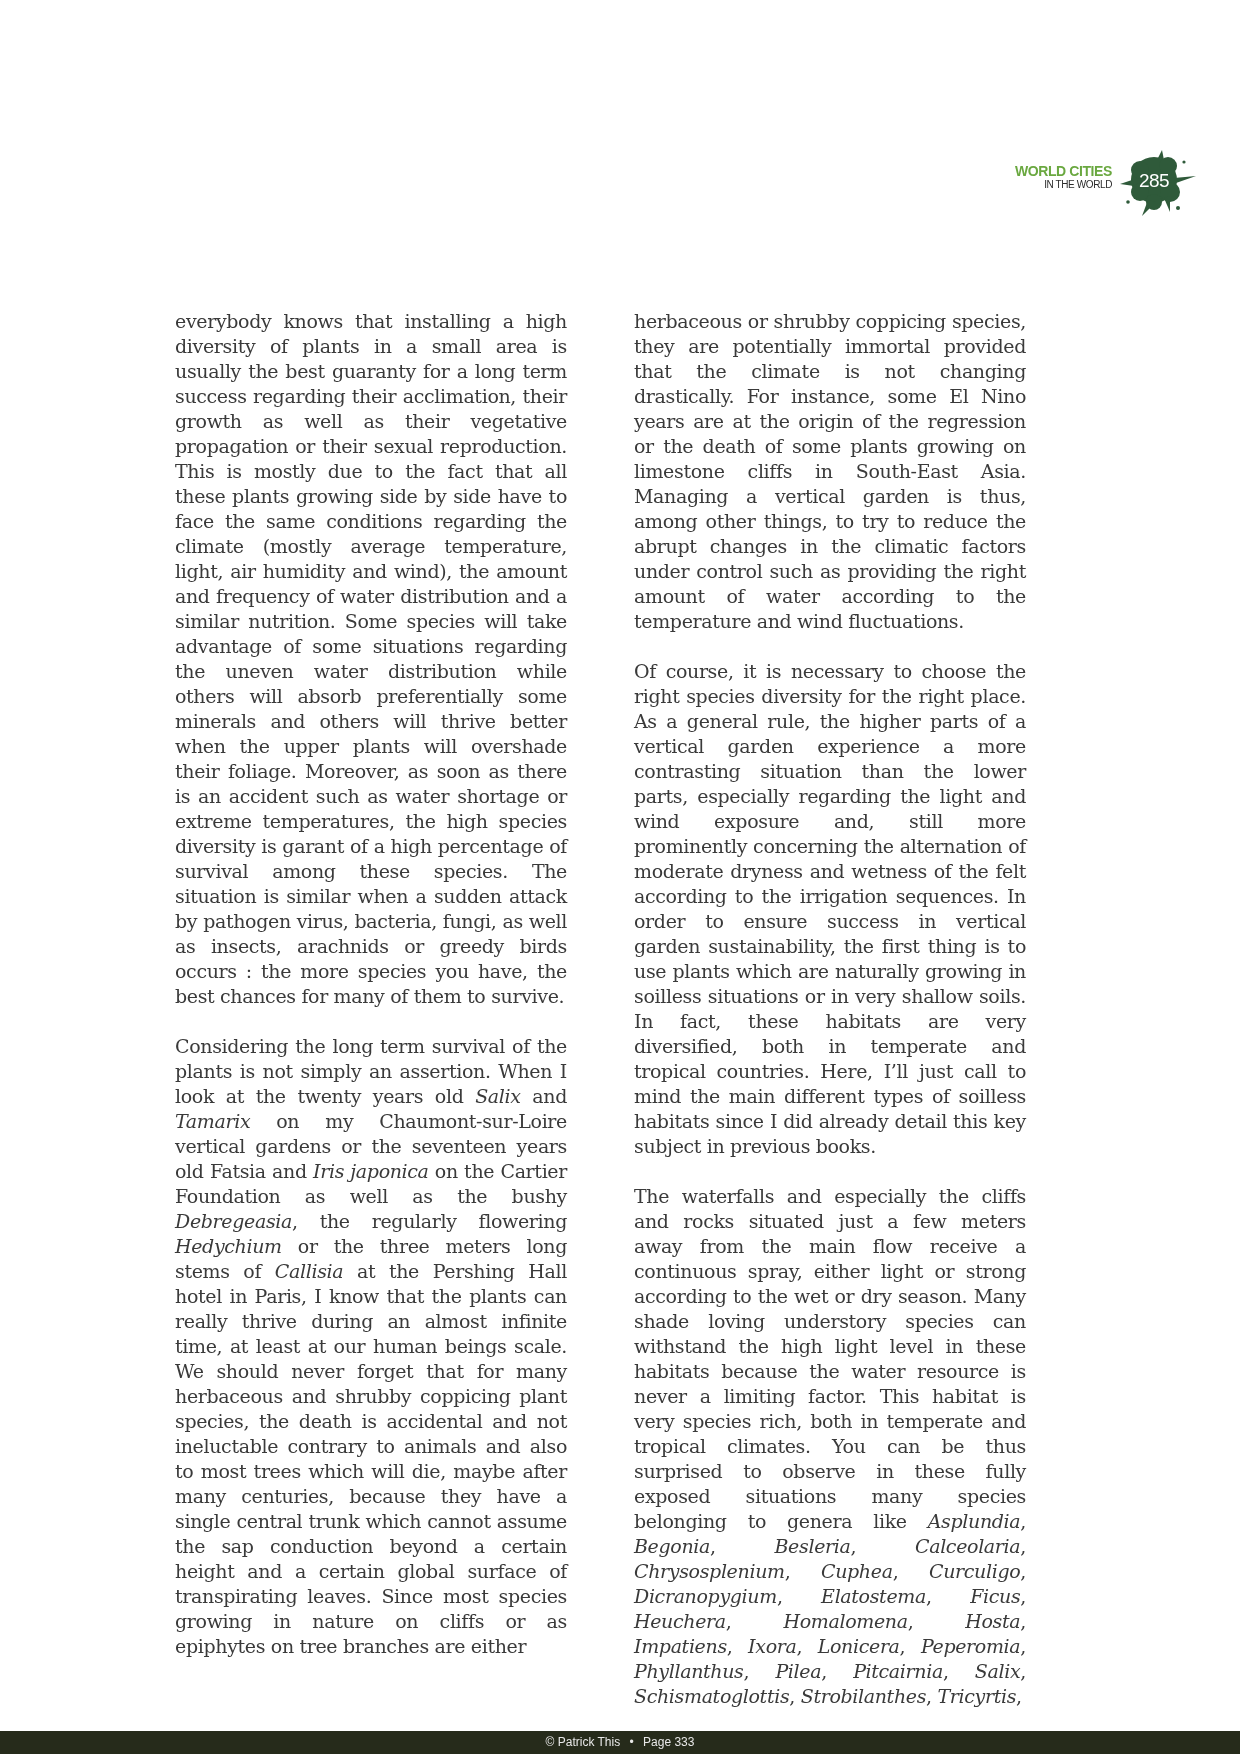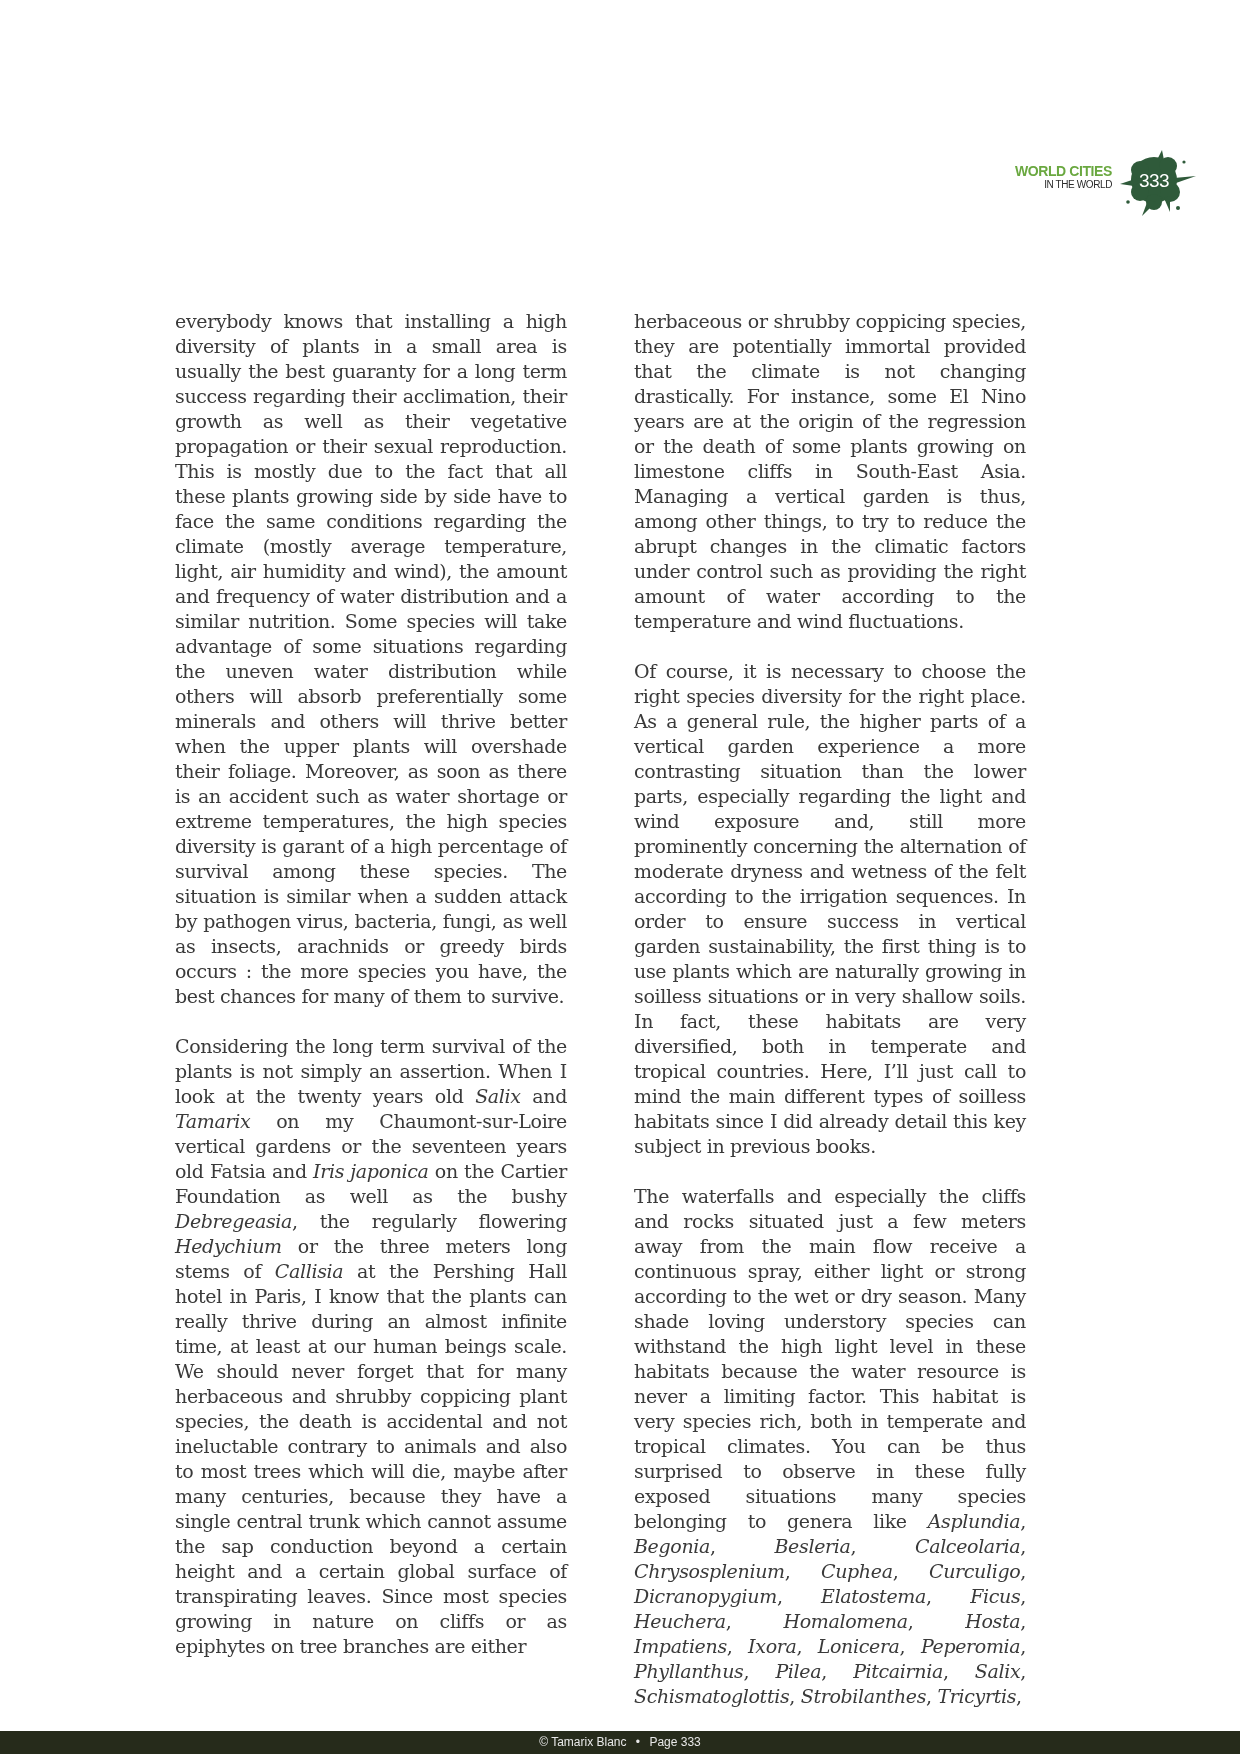--- a/index.html
+++ b/index.html
@@ -70,30 +70,30 @@
       <path d="M56 28 L78 26 L58 33 Z"></path>
       <path d="M30 50 L24 66 L38 52 Z"></path>
       <path d="M46 48 L52 62 L52 46 Z"></path>
       <path d="M14 30 L2 34 L16 36 Z"></path>
       <path d="M40 8 L44 0 L46 10 Z"></path>
       <circle cx="60" cy="58" r="2"></circle>
       <circle cx="10" cy="52" r="1.8"></circle>
       <circle cx="66" cy="12" r="1.6"></circle>
     </g>
   </svg>
-  <span class="page-number">333</span>
+  <span class="page-number">285</span>
 </div>
 
 <div class="column col-left">
     <p class="para"><span>everybody knows that installing a high diversity of plants in a small area is usually the best guaranty for a long term success regarding their acclimation, their growth as well as their vegetative propagation or their sexual reproduction. This is mostly due to the fact that all these plants growing side by side have to face the same conditions regarding the climate (mostly average temperature, light, air humidity and wind), the amount and frequency of water distribution and a similar nutrition. Some species will take advantage of some situations regarding the uneven water distribution while others will absorb preferentially some minerals and others will thrive better when the upper plants will overshade their foliage. Moreover, as soon as there is an accident such as water shortage or extreme temperatures, the high species diversity is garant of a high percentage of survival among these species. The situation is similar when a sudden attack by pathogen virus, bacteria, fungi, as well as insects, arachnids or greedy birds occurs : the more species you have, the best chances for many of them to survive.</span></p>
     <p class="para"><span>Considering the long term survival of the plants is not simply an assertion. When I look at the twenty years old </span><em>Salix</em><span> and </span><em>Tamarix</em><span> on my Chaumont-sur-Loire vertical gardens or the seventeen years old Fatsia  and </span><em>Iris japonica</em><span> on the Cartier Foundation as well as the bushy </span><em>Debregeasia</em><span>, the regularly flowering </span><em>Hedychium</em><span> or the three meters long stems of </span><em>Callisia</em><span> at the Pershing Hall hotel in Paris, I know that the plants can really thrive during an almost infinite time, at least at our human beings scale. We should never forget that for many herbaceous and shrubby coppicing plant species, the death is accidental and not ineluctable contrary to animals and also to most trees which will die, maybe after many centuries, because they have a single central trunk which cannot assume the sap conduction beyond a certain height and a certain global surface of transpirating leaves. Since most species growing in nature on cliffs or as epiphytes on tree branches are either</span></p>
   </div>
 <div class="column col-right">
     <p class="para"><span>herbaceous or shrubby coppicing species, they are potentially immortal provided that the climate is not changing drastically. For instance, some El Nino years are at the origin of the regression or the death of some plants growing on limestone cliffs in South-East Asia. Managing a vertical garden is thus, among other things, to try to reduce the abrupt changes in the climatic factors under control such as providing the right amount of water according to the temperature and wind fluctuations.</span></p>
     <p class="para"><span>Of course, it is necessary to choose the right species diversity for the right place. As a general rule, the higher parts of a vertical garden experience a more contrasting situation than the lower parts, especially regarding the light and wind exposure and, still more prominently concerning the alternation of moderate dryness and wetness of the felt according to the irrigation sequences. In order to ensure success in vertical garden sustainability, the first thing is to use plants which are naturally growing in soilless situations or in very shallow soils. In fact, these habitats are very diversified, both in temperate and tropical countries. Here, I’ll just call to mind the main different types of soilless habitats since I did already detail this key subject in previous books.</span></p>
     <p class="para"><span>The waterfalls and especially the cliffs and rocks situated just a few meters away from the main flow receive a continuous spray, either light or strong according to the wet or dry season. Many shade loving understory species can withstand the high light level in these habitats because the water resource is never a limiting factor. This habitat is very species rich, both in temperate and tropical climates. You can be thus surprised to observe in these fully exposed situations many species belonging to genera like </span><em>Asplundia</em><span>, </span><em>Begonia</em><span>, </span><em>Besleria</em><span>, </span><em>Calceolaria</em><span>, </span><em>Chrysosplenium</em><span>, </span><em>Cuphea</em><span>, </span><em>Curculigo</em><span>, </span><em>Dicranopygium</em><span>, </span><em>Elatostema</em><span>, </span><em>Ficus</em><span>, </span><em>Heuchera</em><span>, </span><em>Homalomena</em><span>, </span><em>Hosta</em><span>, </span><em>Impatiens</em><span>, </span><em>Ixora</em><span>, </span><em>Lonicera</em><span>, </span><em>Peperomia</em><span>, </span><em>Phyllanthus</em><span>, </span><em>Pilea</em><span>, </span><em>Pitcairnia</em><span>, </span><em>Salix</em><span>, </span><em>Schismatoglottis</em><span>, </span><em>Strobilanthes</em><span>, </span><em>Tricyrtis</em><span>,</span></p>
   </div>
 
 <div class="footer">
-  <span>© Tamarix Blanc</span>
+  <span>© Patrick This</span>
   <span class="sep">•</span>
   <span>Page 333</span>
 </div>
 
 </body></html>

